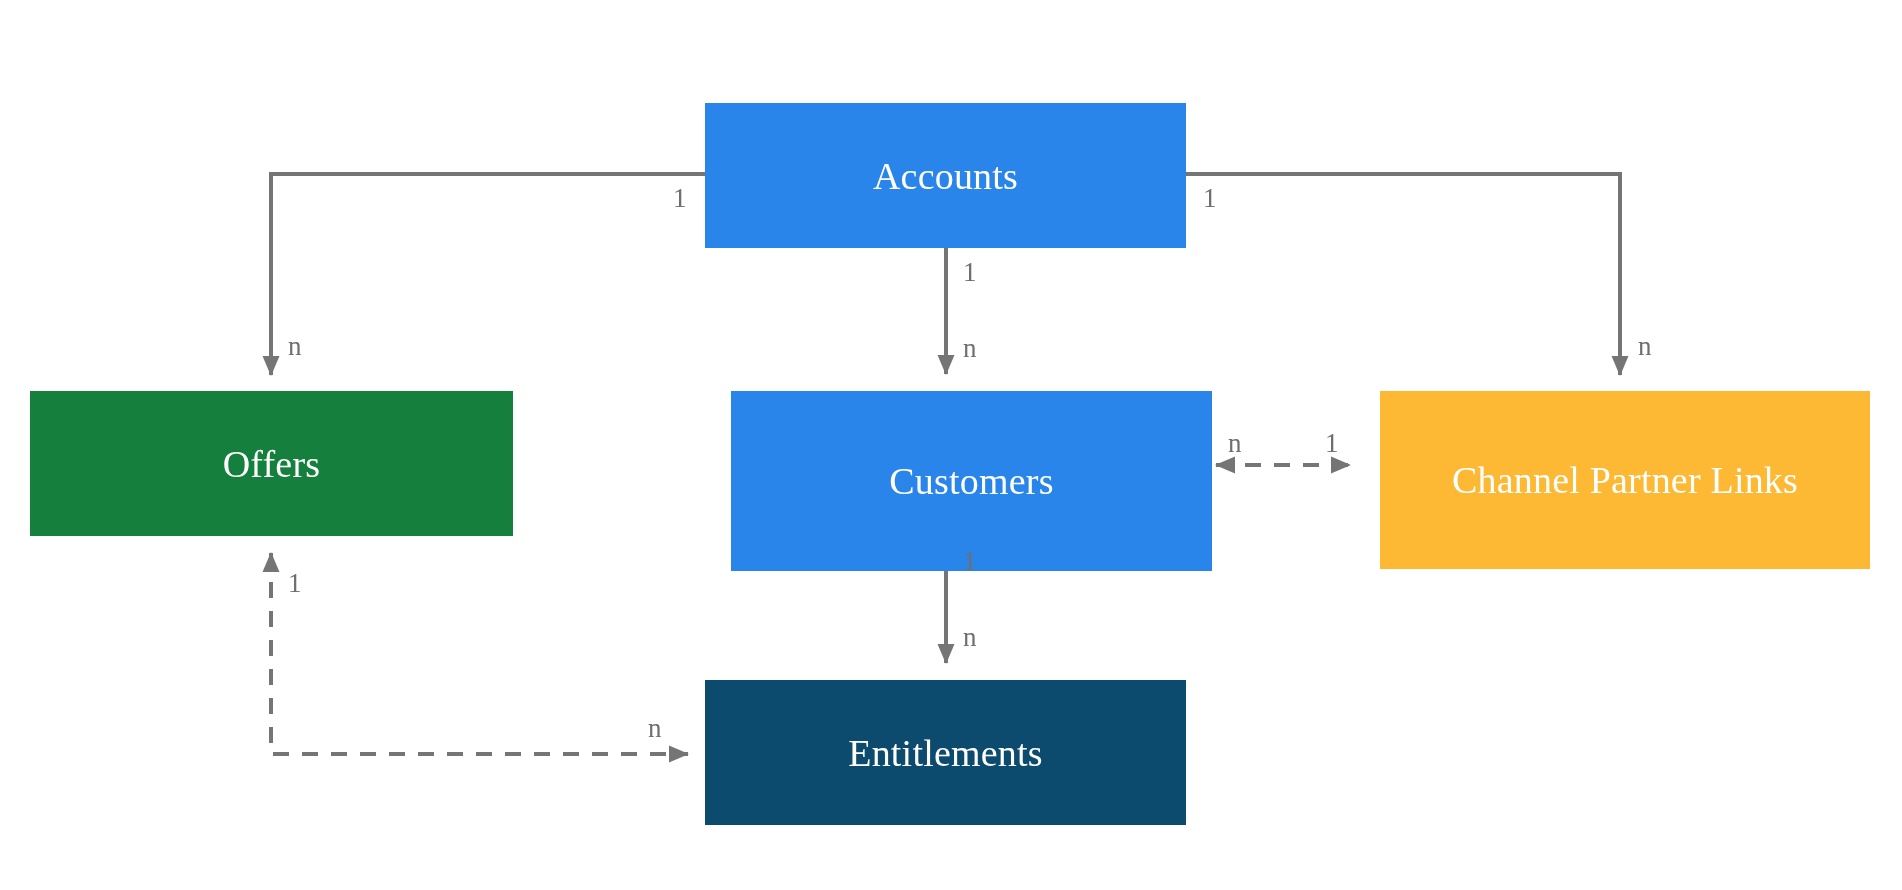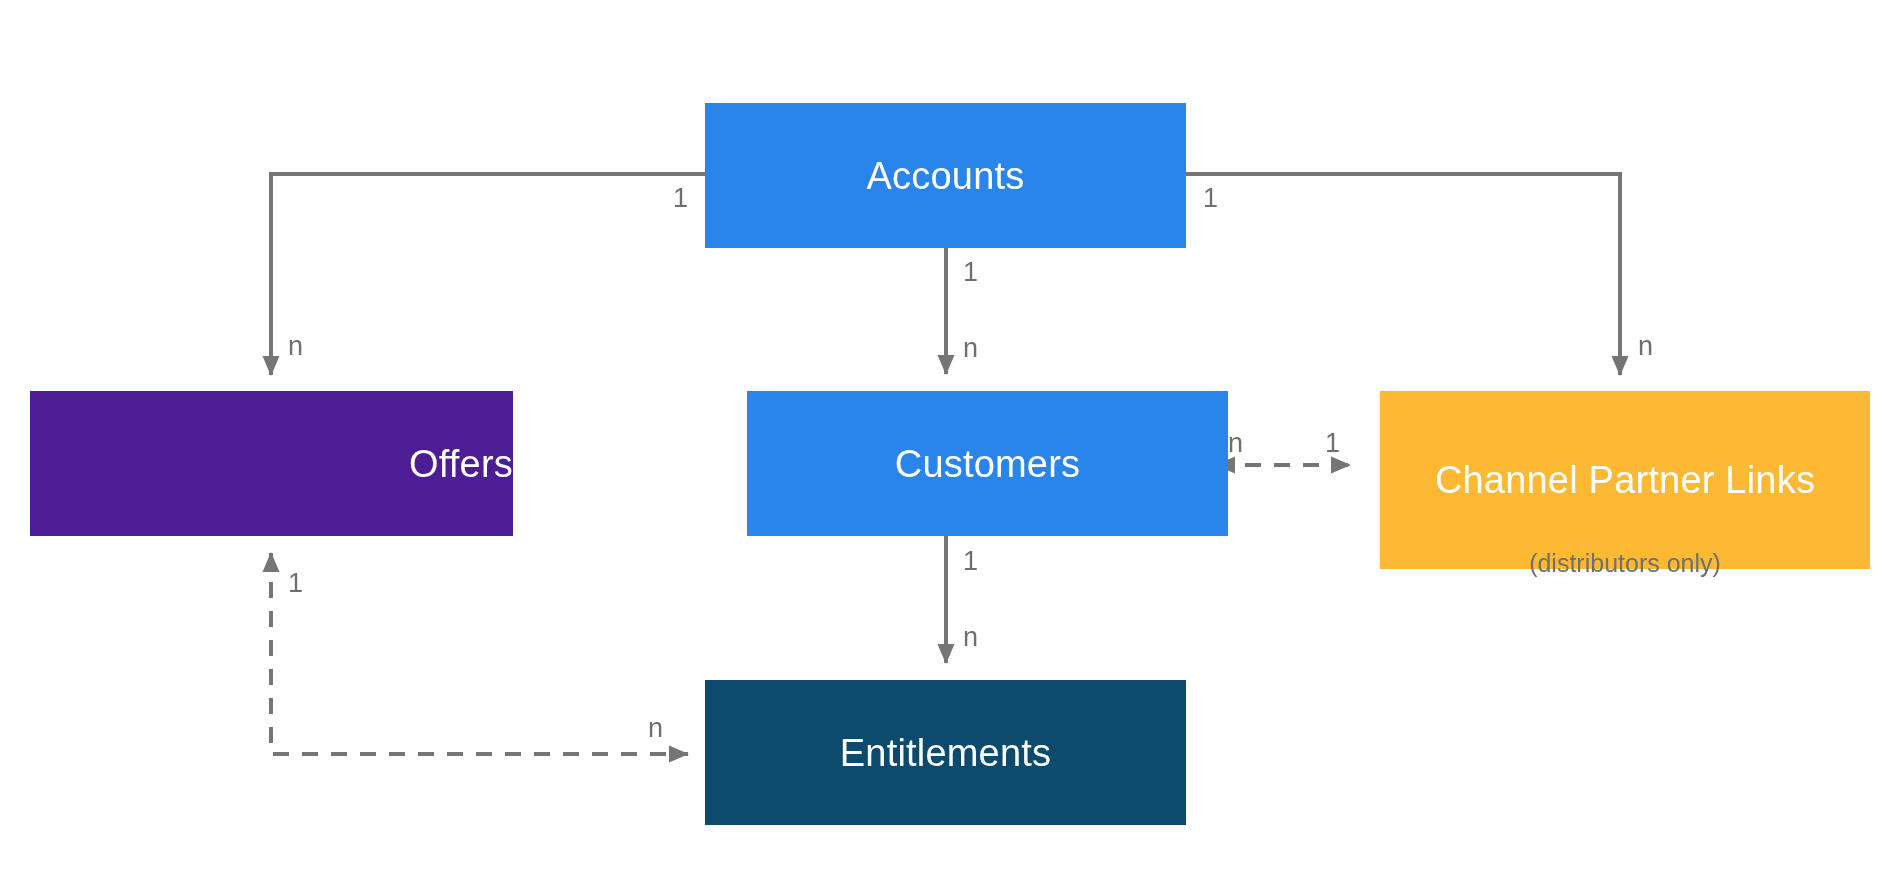--- a/index.html
+++ b/index.html
@@ -10,20 +10,21 @@
   }
   body {
     font-family: "Liberation Sans", "DejaVu Sans", sans-serif;
   }
   #canvas {
     position: relative;
     width: 1902px;
     height: 890px;
     background: #ffffff;
     overflow: hidden;
+    font-family: Liberation Serif, serif;
   }
   #edges {
     position: absolute;
     left: 0;
     top: 0;
     width: 1902px;
     height: 890px;
   }
   .node {
     position: absolute;
@@ -98,37 +99,36 @@
 
     <g>
       <path d="M271,553 L271,754 L688,754" fill="none" stroke="#757575" stroke-width="4" stroke-dasharray="16 13" marker-start="url(#arrow-start)" marker-end="url(#arrow-end)"></path>
     </g>
   </svg>
 
   <div class="node" style="left:705px; top:103px; width:481px; height:145px; background:#2a85ea;">
     <span class="node-label">Accounts</span>
   </div>
 
-  <div class="node" style="left:30px; top:391px; width:483px; height:145px; background:#4c1d95;justify-content:flex-end;">
+  <div class="node" style="left:30px; top:391px; width:483px; height:145px; background:#15803d;">
     <span class="node-label">Offers</span>
   </div>
 
-  <div class="node" style="left:747px; top:391px; width:481px; height:145px; background:#2a85ea;">
+  <div class="node" style="left:731px; top:391px; width:481px; height:180px; background:#2a85ea;">
     <span class="node-label">Customers</span>
   </div>
 
   <div class="node" style="left:1380px; top:391px; width:490px; height:178px; background:#fdb933;">
     <span class="node-label">Channel Partner Links</span>
   </div>
 
   <div class="node" style="left:705px; top:680px; width:481px; height:145px; background:#0c4a6e;">
     <span class="node-label">Entitlements</span>
   </div>
 
-  <div class="caption" style="left:1380px; top:549px; width:490px;">(distributors only)</div>
 
   <div class="edge-label" style="left:673px; top:185px;">1</div>
   <div class="edge-label" style="left:288px; top:333px;">n</div>
 
   <div class="edge-label" style="left:963px; top:259px;">1</div>
   <div class="edge-label" style="left:963px; top:335px;">n</div>
 
   <div class="edge-label" style="left:1203px; top:185px;">1</div>
   <div class="edge-label" style="left:1638px; top:333px;">n</div>
 

